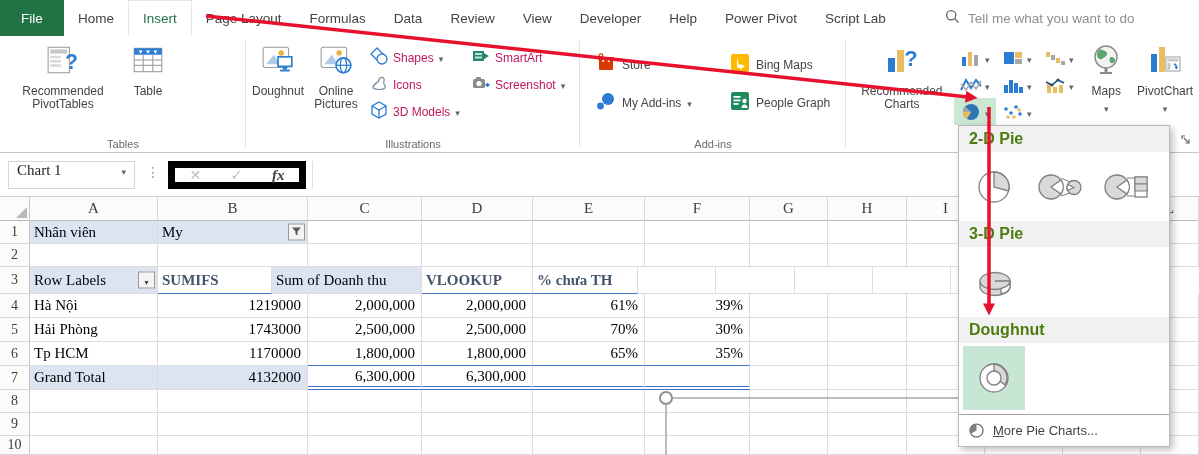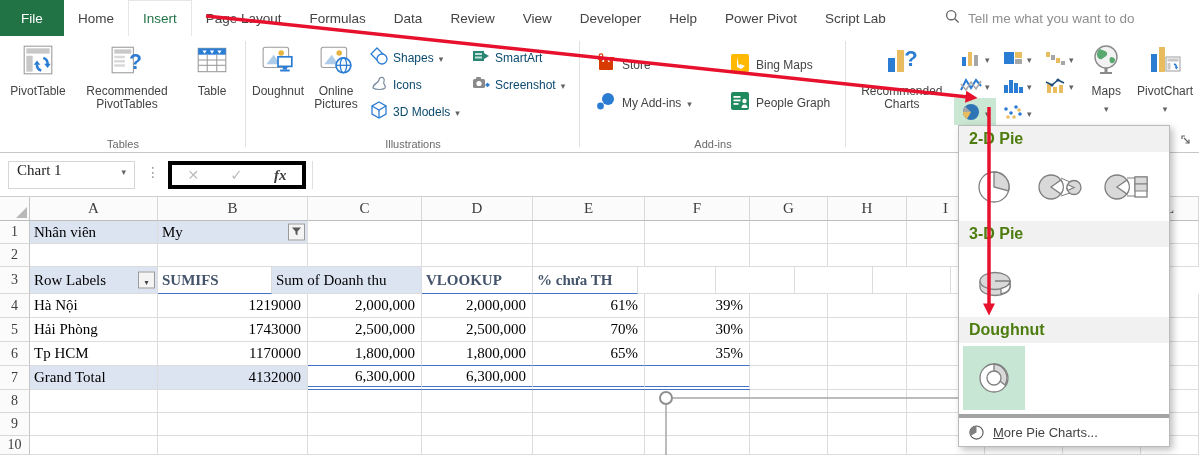--- a/index.html
+++ b/index.html
@@ -17,36 +17,36 @@
 
   
   .ribbon{position:absolute;top:36px;left:0;right:0;height:117px;border-bottom:1px solid #c9c7c5;display:flex;background:#fff}
   .group{position:relative;height:100%;display:flex;align-items:flex-start;padding-top:4px}
   .group::after{content:'';position:absolute;right:0;top:5px;bottom:5px;width:1px;background:#e3e1df}
   .group:last-child::after{display:none}
   .group-label{position:absolute;bottom:2px;left:0;right:0;text-align:center;font-size:11px;color:#6a6a6a}
   .bigbtn{display:flex;flex-direction:column;align-items:center;padding:3px 2px;cursor:pointer}
   .bigbtn .lbl{font-size:12px;color:#444;text-align:center;line-height:13px;margin-top:4px}
   .smallcol{display:flex;flex-direction:column;padding-top:4px}
-  .smallbtn{display:flex;align-items:center;height:27px;font-size:12px;color:#0c4a6e;gap:5px;padding:0 4px;cursor:pointer}
+  .smallbtn{display:flex;align-items:center;height:27px;font-size:12px;color:#be185d;gap:5px;padding:0 4px;cursor:pointer}
   .medcol{display:flex;flex-direction:column;gap:15px;padding-top:13px}
   .medbtn{display:flex;align-items:center;font-size:12px;color:#444;gap:6px;padding:0 4px;cursor:pointer}
   .caret::after{content:'▾';font-size:9px;color:#636363}
   .chartgrid{display:flex;flex-wrap:wrap;width:128px;padding-top:4px}
   .cgi{width:42px;height:27px;display:flex;align-items:center;justify-content:center;gap:3px;cursor:pointer}
   .cgi.sel{background:#c9e7d2}
   .dlauncher{position:absolute;right:6px;bottom:5px;width:14px;height:14px;display:flex;align-items:center;justify-content:center;cursor:pointer}
 
   
   .fbar{position:absolute;top:154px;left:0;right:0;height:43px;background:#fff;border-bottom:1px solid #cfcfcf}
   .namebox{position:absolute;left:8px;top:7px;width:127px;height:28px;border:1px solid #d6d6d6;display:flex;align-items:flex-start;padding:0 8px;font-family:"Liberation Serif","DejaVu Serif",serif;font-size:15px;color:#222;cursor:pointer}
   .namebox .nbcaret{margin-left:auto}
   .fdots{position:absolute;left:146px;top:10px;color:#9a9a9a;font-size:14px;letter-spacing:-1px}
   .fdots::after{content:'⋮'}
-  .fbtns{position:absolute;left:168px;top:7px;width:138px;height:28px;border:4px solid #000000;display:flex;align-items:center;justify-content:space-around}
+  .fbtns{position:absolute;left:168px;top:7px;width:138px;height:28px;border:7px solid #000000;display:flex;align-items:center;justify-content:space-around}
   .fx-x::after{content:'✕';color:#bdbdbd;font-size:14px}
   .fx-check::after{content:'✓';color:#bdbdbd;font-size:15px}
   .fx-fx{font-family:"Liberation Serif","DejaVu Serif",serif;font-style:italic;font-weight:bold;font-size:15px;color:#3f3f3f}
   .finput{position:absolute;left:312px;top:7px;right:0;height:28px;border-left:1px solid #e0e0e0;font-family:"Liberation Serif","DejaVu Serif",serif;font-size:14px;padding:0 6px;display:flex;align-items:center}
 
   
   .sheet{position:absolute;top:197px;left:0;width:1199px;height:258px;font-family:"Liberation Serif","DejaVu Serif",serif}
   .colhead{display:flex;height:24px;background:#fbfbfb}
   .corner{width:30px;position:relative;border-right:1px solid #c6c6c6;border-bottom:1px solid #bdbdbd;background:#fbfbfb}
   .corner::after{content:'';position:absolute;right:2px;bottom:2px;border-left:11px solid transparent;border-bottom:11px solid #b8b8b8}
@@ -69,21 +69,21 @@
   
   .chartsel{position:absolute;top:0;left:0;z-index:5;pointer-events:none}
   .piemenu{position:absolute;left:958px;top:125px;width:212px;height:322px;background:#fff;border:1px solid #bababa;box-shadow:3px 3px 7px rgba(0,0,0,.25);z-index:10;display:flex;flex-direction:column}
   .pm-h{height:26px;background:#f1f1f1;display:flex;align-items:center;padding-left:10px;font-weight:bold;font-size:16px;color:#4d7c0f}
   .pm-row{display:flex;align-items:center;gap:14px;padding-left:10px}
   .pm-ic{width:52px;height:54px;display:flex;align-items:center;justify-content:center;cursor:pointer}
   .pm-row.r2d{height:70px}
   .pm-row.r3d{height:70px}
   .pm-row.rdo{height:72px;padding-left:4px}
   .pm-ic.hl{width:62px;height:64px;background:#c7e6d4}
-  .pm-foot{border-top:4px solid #a3a3a3;height:32px;display:flex;align-items:center;gap:9px;padding-left:10px;font-size:13px;color:#444;cursor:pointer}
+  .pm-foot{border-top:1px solid #a3a3a3;height:32px;display:flex;align-items:center;gap:9px;padding-left:10px;font-size:13px;color:#444;cursor:pointer}
   .pm-foot u{text-decoration:underline}
   .arrows{position:absolute;top:0;left:0;z-index:20;pointer-events:none}
 </style>
 </head>
 <body>
 
 <div class="app">
 
   <div class="tabbar">
     <div class="tab-file">File</div>
@@ -105,34 +105,20 @@
             <line x1="9.8" y1="9.8" x2="13.6" y2="13.6" stroke="#6a6a6a" stroke-width="1.4"></line>
           </svg>
       </span>
       <input placeholder="Tell me what you want to do" style="">
     </div>
   </div>
 
   <div class="ribbon">
 
     <div class="group" style="width:246px;padding-left:6px">
-      <div class="bigbtn" style="width:64px">
-        <span>
-          <svg width="34" height="34" viewBox="0 0 32 32">
-              <rect x="3" y="3" width="26" height="26" fill="#fff" stroke="#9b9b9b"></rect>
-              <rect x="5" y="5" width="22" height="5" fill="#c8c8c8"></rect>
-              <rect x="5" y="12" width="6" height="15" fill="#c8c8c8"></rect>
-              <path d="M21,14 a6,6 0 0 1 4,6" stroke="#2b7cd3" stroke-width="2.4" fill="none"></path>
-              <polygon points="25,23.5 21.8,19.5 28,19.5" fill="#2b7cd3"></polygon>
-              <path d="M19,26 a6,6 0 0 1 -4,-6" stroke="#2b7cd3" stroke-width="2.4" fill="none"></path>
-              <polygon points="15,16.5 12,20.5 18.2,20.5" fill="#2b7cd3"></polygon>
-            </svg>
-        </span>
-        <span class="lbl">PivotTable</span>
-      </div>
       <div class="bigbtn" style="width:114px">
         <span>
           <svg width="34" height="34" viewBox="0 0 32 32">
               <rect x="2" y="4" width="20" height="24" fill="#fff" stroke="#9b9b9b"></rect>
               <rect x="4" y="6" width="16" height="4" fill="#c8c8c8"></rect>
               <rect x="4" y="12" width="10" height="2.4" fill="#d9d9d9"></rect>
               <rect x="4" y="16" width="10" height="2.4" fill="#d9d9d9"></rect>
               <rect x="4" y="20" width="10" height="2.4" fill="#d9d9d9"></rect>
               <text x="24" y="24" font-size="20" font-weight="bold" fill="#2b7cd3" text-anchor="middle" font-family="Liberation Sans,sans-serif">?</text>
             </svg>

